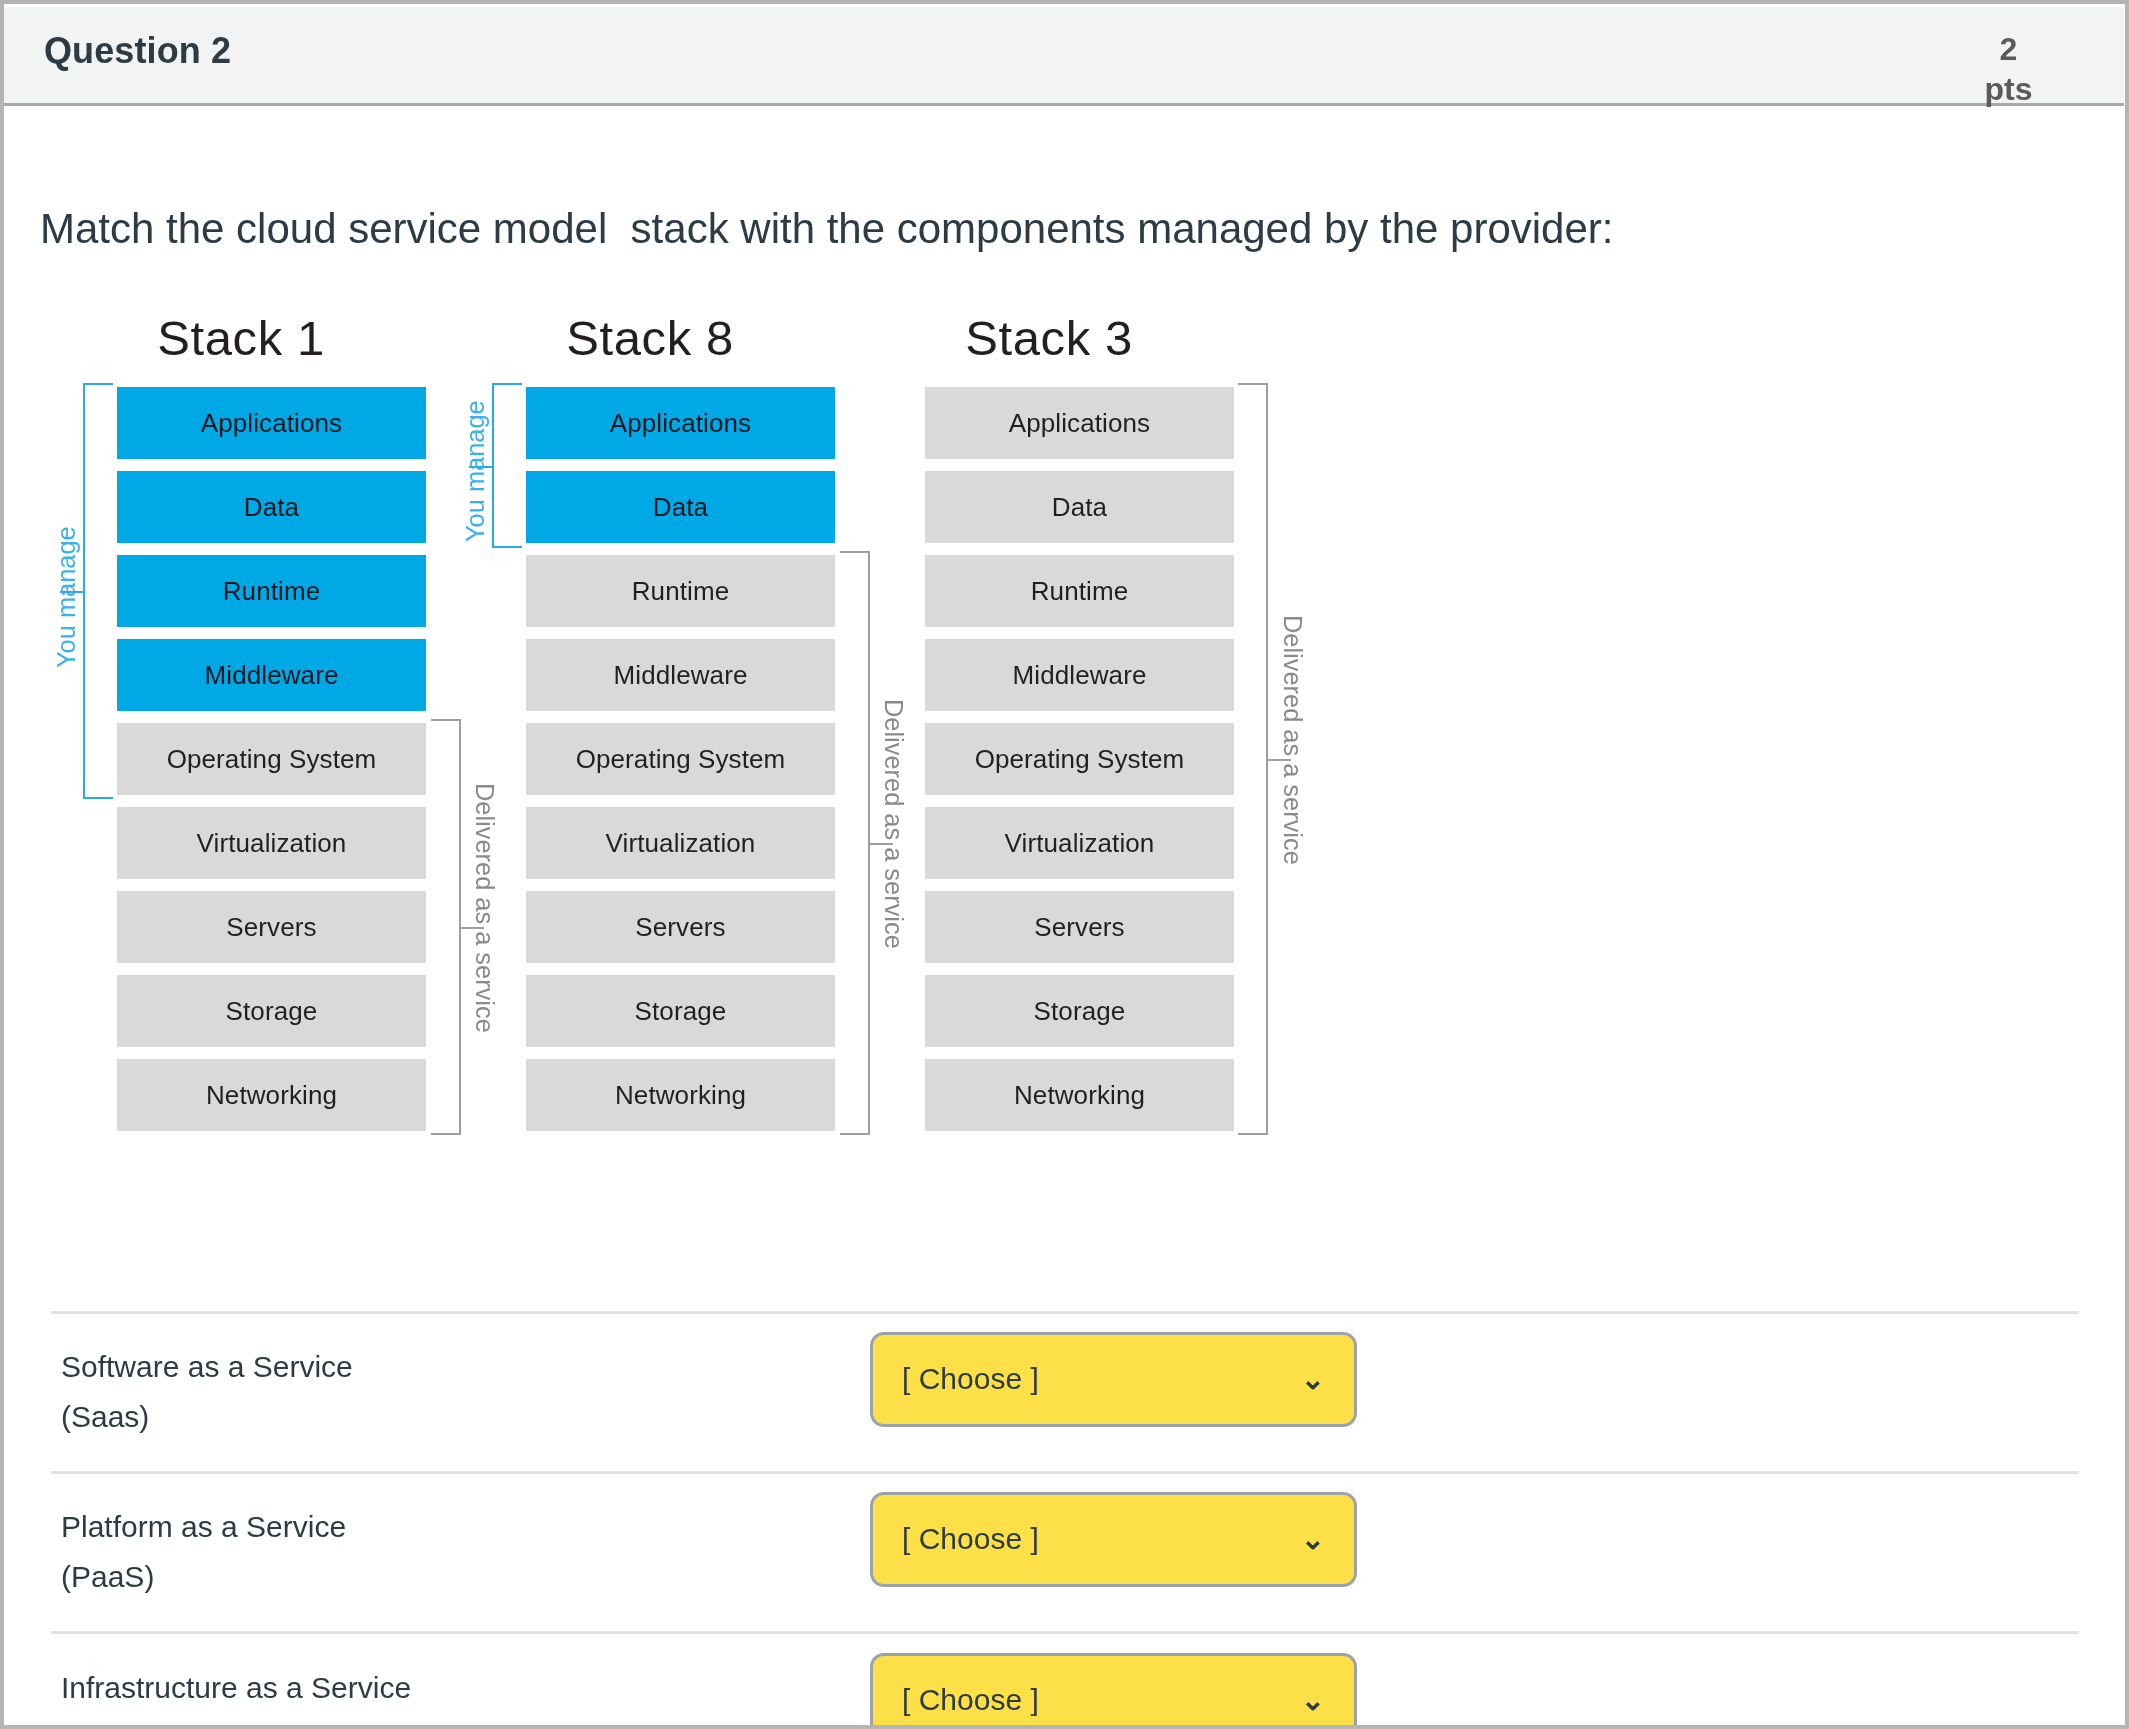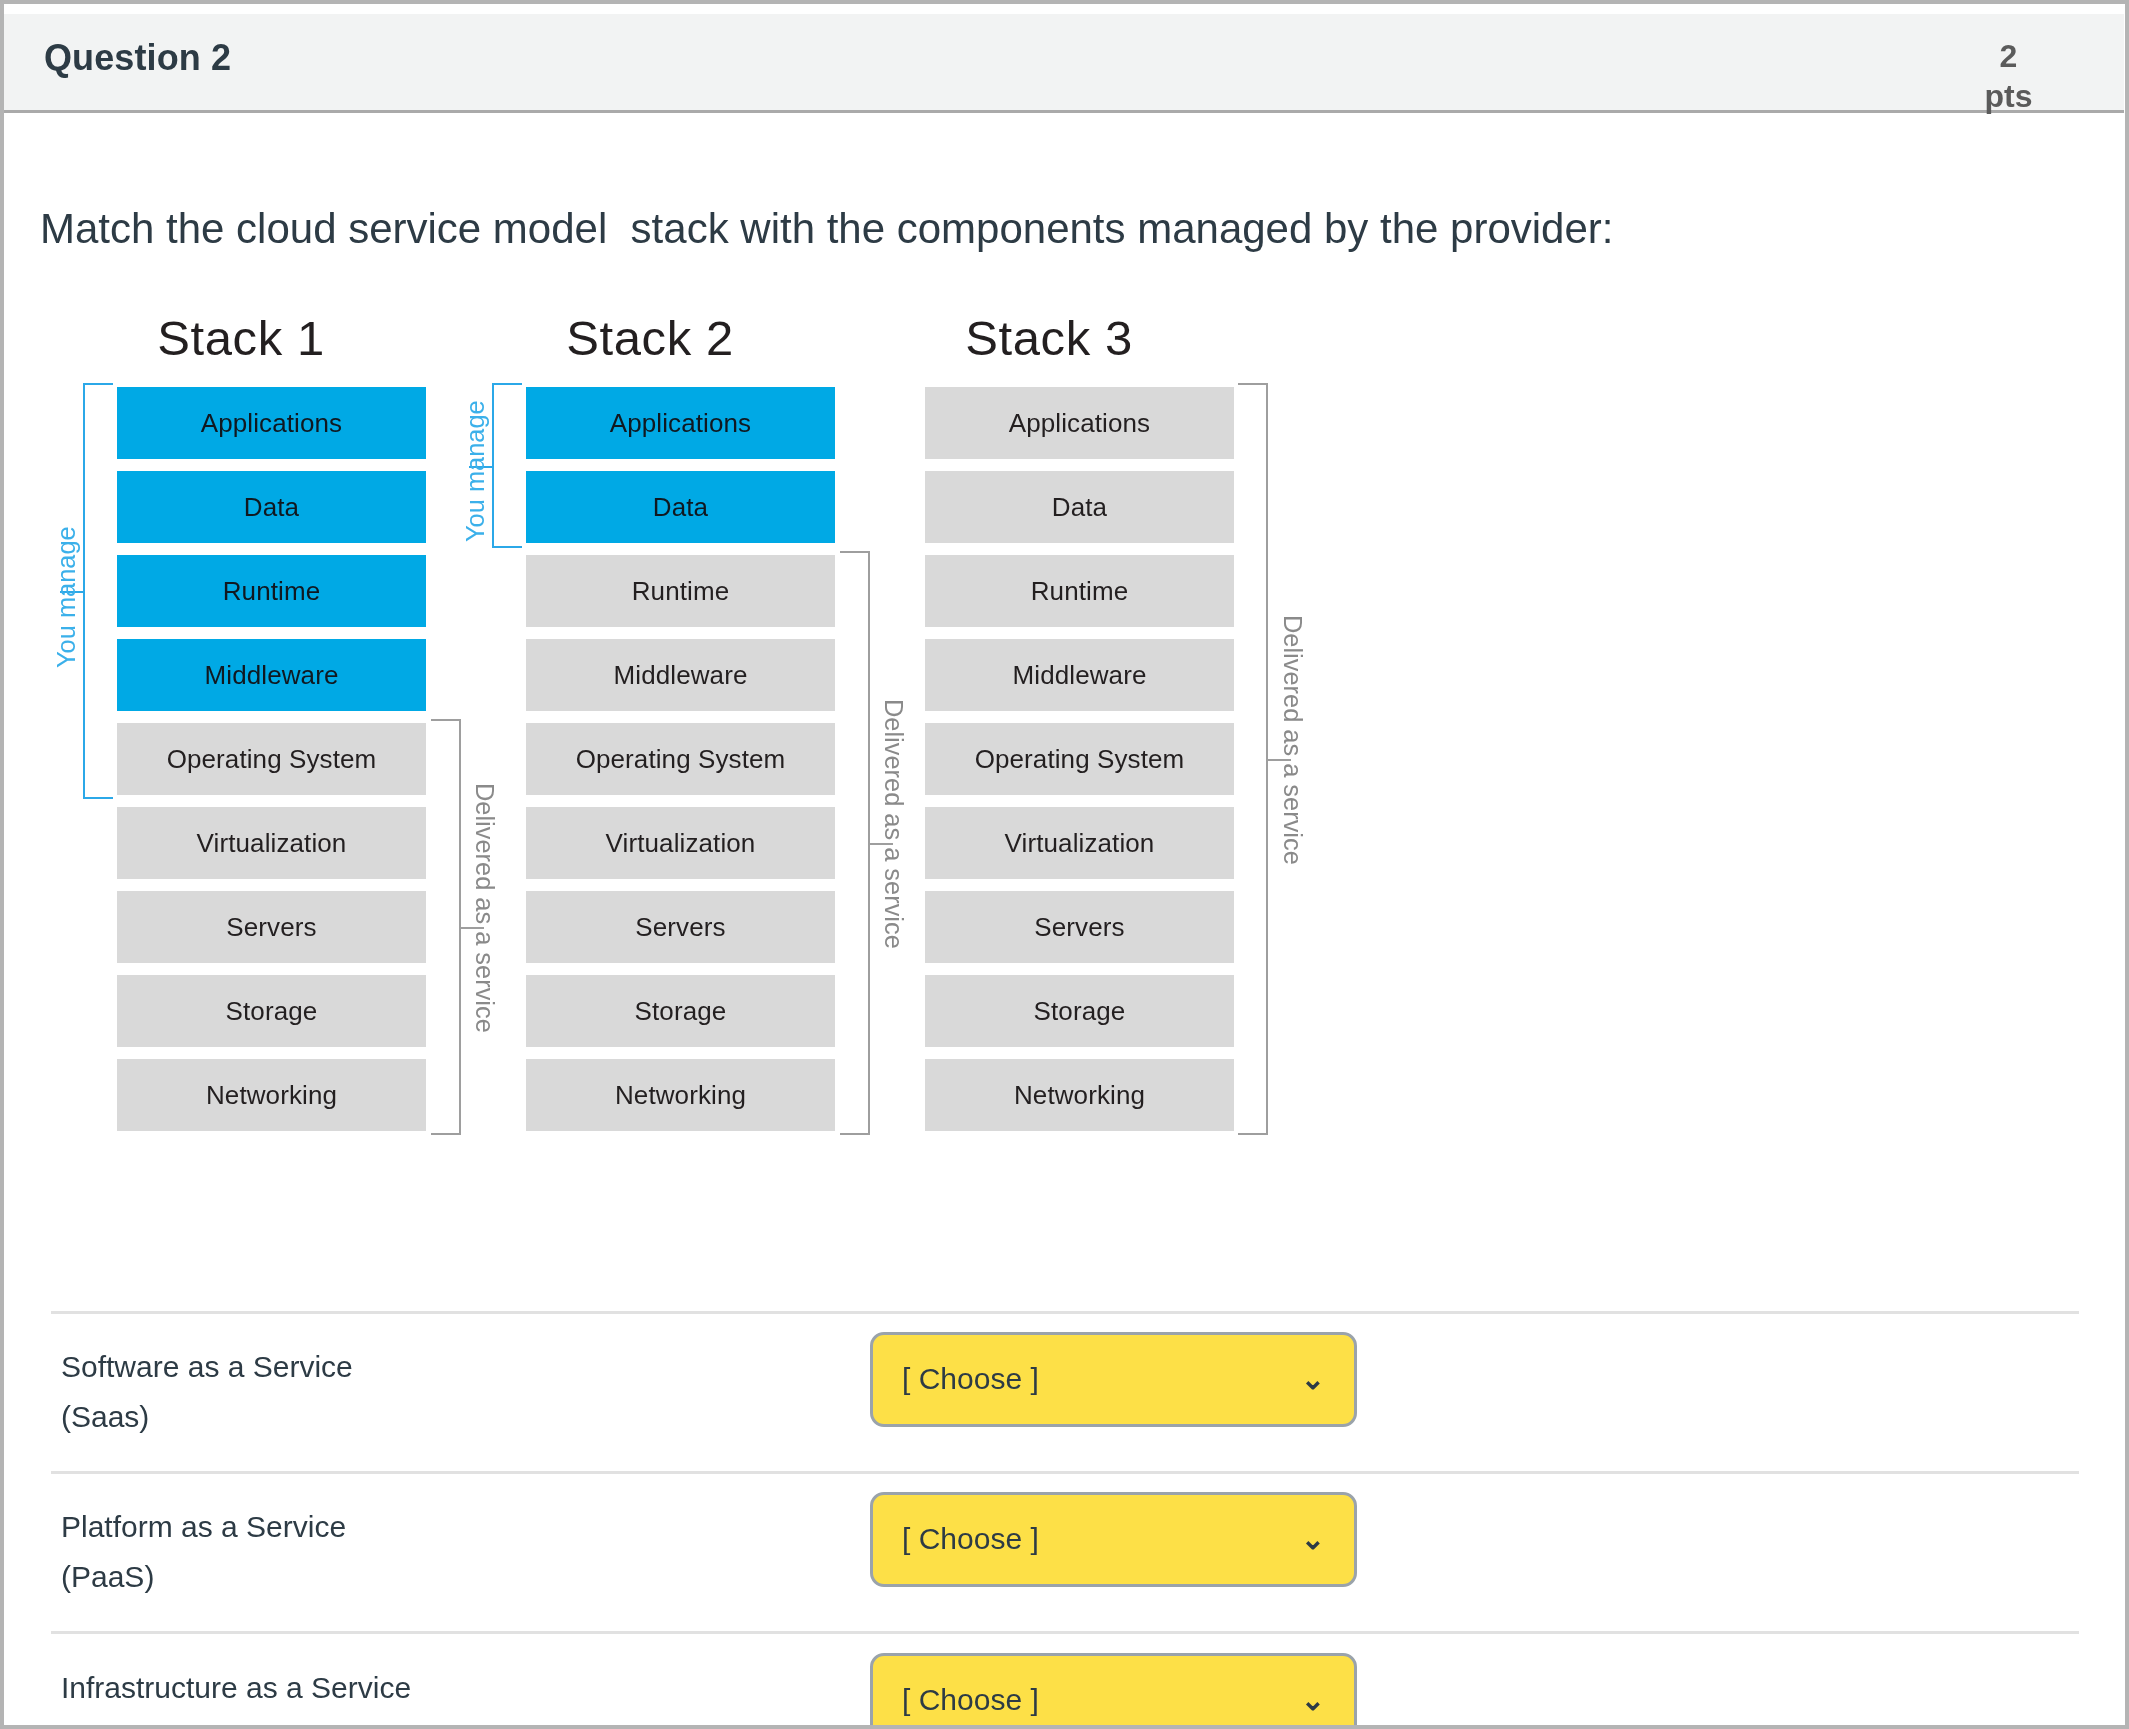--- a/index.html
+++ b/index.html
@@ -15,21 +15,21 @@
     left: 0; top: 0;
     width: 2129px; height: 1729px;
     border: 4.4px solid #b4b4b4;
     background: #ffffff;
     overflow: hidden;
   }
 
   
   .q-header {
     position: absolute;
-    left: 0; top: 10px;
+    left: 0; top: 3px;
     width: 2120px;
     height: 99px;
     background: #f2f3f3;
     border-bottom: 3.9px solid #aaaaaa;
   }
   .q-title {
     position: absolute;
     left: 40px; top: 23px;
     font-size: 36px;
     font-weight: bold;
@@ -224,21 +224,21 @@
           <div class="bracket blue" style="left: 46px; top: 73px; width: 30px; height: 416px;">
             <div class="nib"></div>
           </div>
           <div class="vlabel blue-lbl" style="left: 15px; top: 358px;">You manage</div>
           <div class="bracket gray" style="left: 394px; top: 409px; width: 30px; height: 416px;">
             <div class="nib"></div>
           </div>
           <div class="vlabel gray-lbl" style="left: 462px; top: 473px;">Delivered as a service</div>
         </div>
         <div class="stack-col c2">
-          <div class="stack-title">Stack 2</div>
+          <div class="stack-title">Stack 8</div>
           <div class="layers">
             <div class="layer blue">Applications</div>
             <div class="layer blue">Data</div>
             <div class="layer">Runtime</div>
             <div class="layer">Middleware</div>
             <div class="layer">Operating System</div>
             <div class="layer">Virtualization</div>
             <div class="layer">Servers</div>
             <div class="layer">Storage</div>
             <div class="layer">Networking</div>

